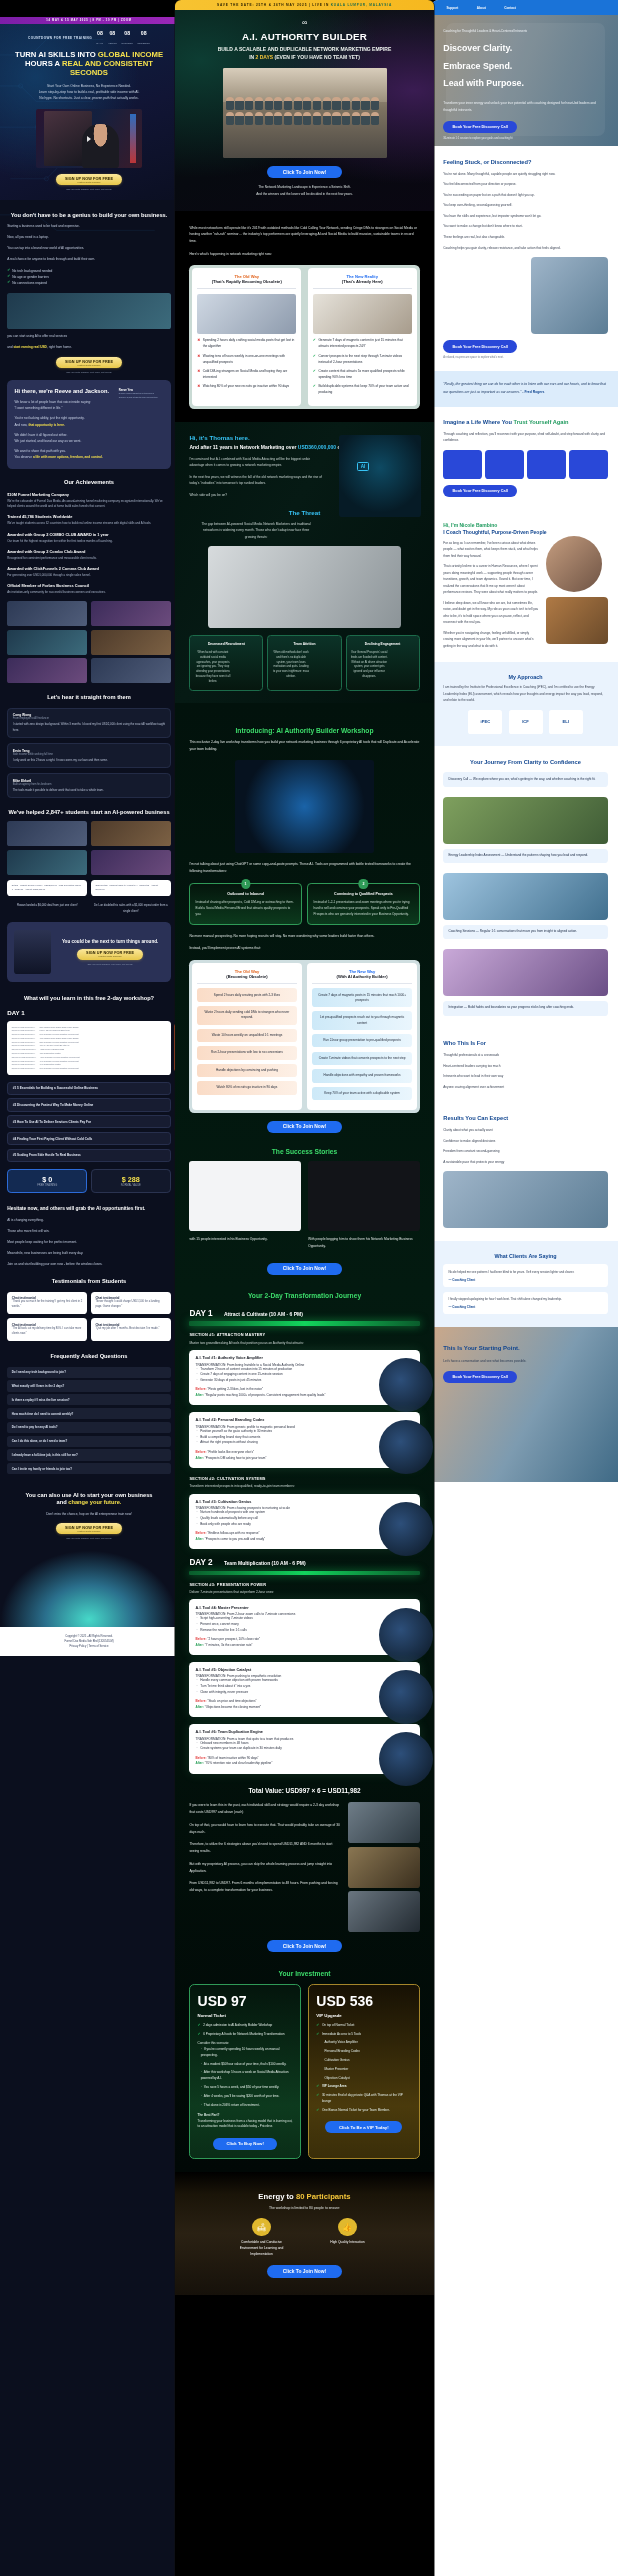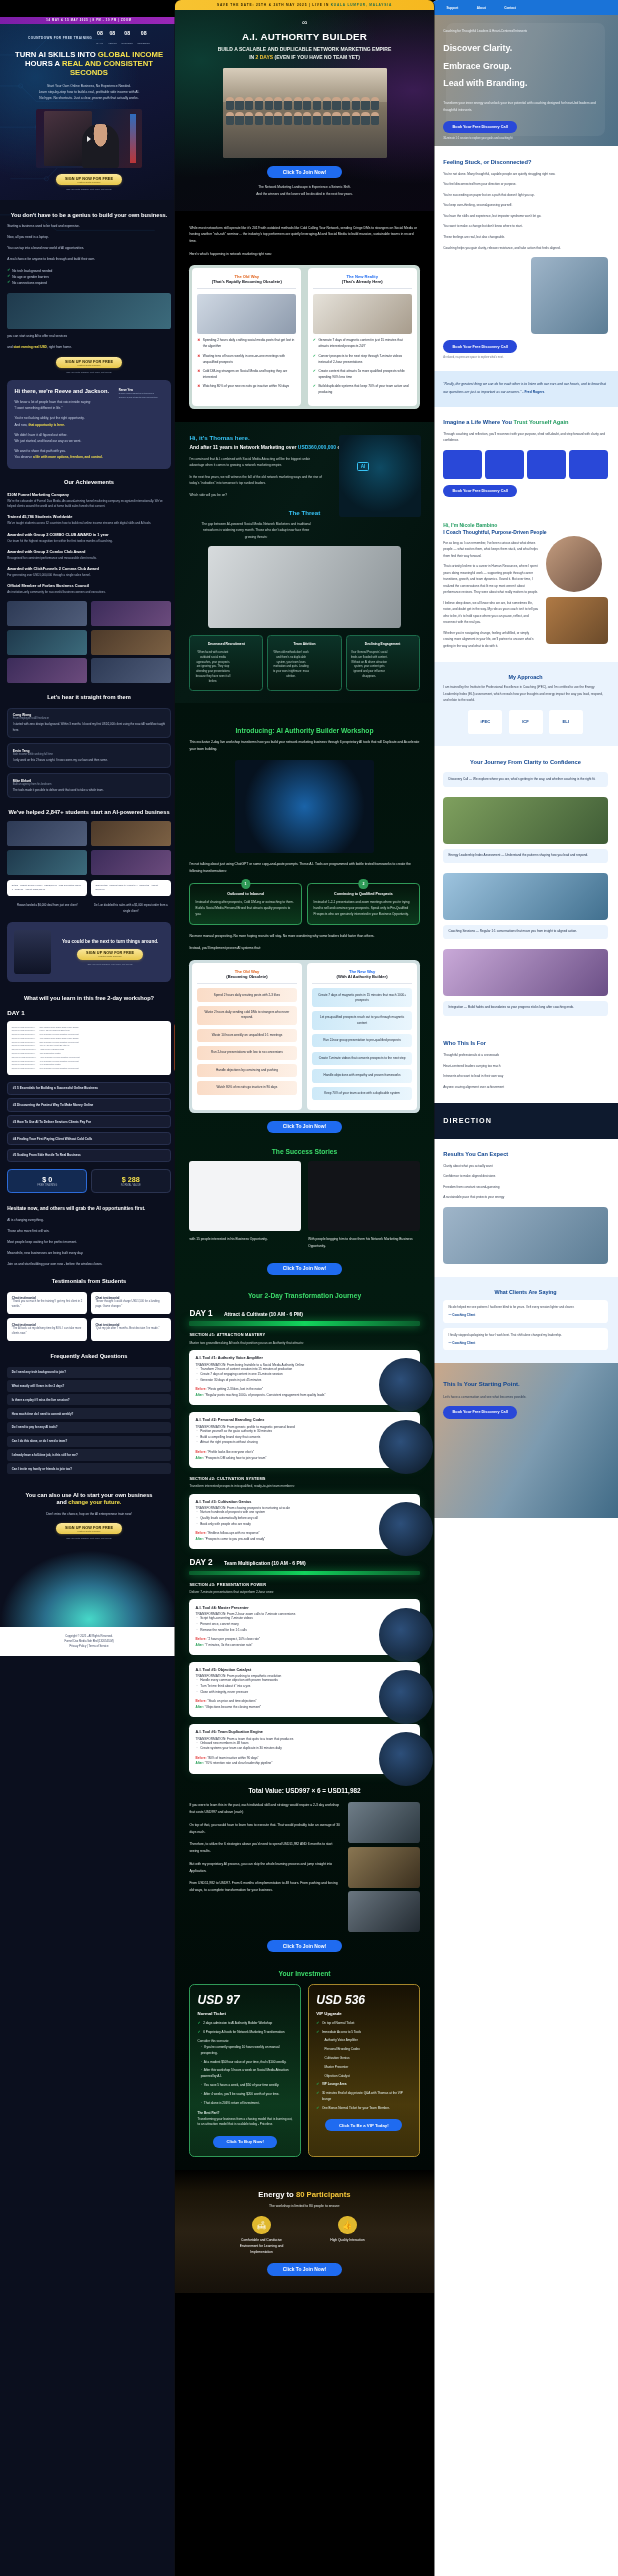--- a/index.html
+++ b/index.html
@@ -183,21 +183,21 @@
   .toolcard li:before{content:"·"; position:absolute; left:-3.6px;}
   .ba { margin-top:3.6px; font-size:3.1px; line-height:1.9; color:#2a3040;}
   .ba .b4 { color:#e23b3b; font-weight:bold;} .ba .af { color:#1f9a4f; font-weight:bold;}
   .toolimg { position:absolute; right:-13.4px; top:8.2px; width:54px; height:54px; border-radius:50%;
     background:radial-gradient(circle at 40% 40%, #2d4f7a, #0b1622); }
   .totalval { text-align:center; color:#fff; font-size:6.4px; font-weight:bold; margin:13.4px 0 8.2px;}
   .invest2 { display:grid; grid-template-columns:1fr 1fr; gap:7.2px; margin-top:7.2px;}
   .icard { border-radius:5.2px; padding:8.2px 7.2px; position:relative; }
   .icard.n { border:0.5px solid #2f9a57; background:linear-gradient(180deg,#04150c,#0d3a1e 70%,#0a2d17);}
   .icard.v { border:0.5px solid #a5862a; background:linear-gradient(180deg,#171104,#4a3a0c 70%,#3a2e09);}
-  .icard .price { color:#fff; font-size:12px; font-weight:bold;font-style:italic;}
+  .icard .price { color:#fff; font-size:14px; font-weight:bold;}
   .icard .tier { color:#fff; font-size:4.3px; font-weight:bold; margin:4.1px 0 4.6px;}
   .icard li { list-style:none; display:flex; gap:2.6px; color:#e3eee8; font-size:3.1px; line-height:1.85;
     margin-bottom:3.1px;}
   .icard ol { margin:1px 0 3.1px 8.2px; color:#dcebe4; font-size:3.1px; line-height:1.9;}
   .icard .scen { color:#d6e4dd; font-size:3.1px; line-height:1.85; margin-top:4.1px;}
   .icard .scen li:before{content:"·"; margin-right:2.1px;}
   .icard .scen li { display:list-item; list-style:none; margin-left:3.1px;}
   .limited { position:relative; padding:19.6px 14.4px 17.5px; text-align:center;
     background:linear-gradient(180deg,#000 0%, #1a1408 18%, #2a2113 50%, #16110a 100%); }
   .limited h3 { color:#fff; font-size:7.7px; font-weight:bold; }
@@ -529,22 +529,22 @@
   <div class="rp-nav">
     <a href="#">Support</a>
     <a href="#">About</a>
     <a href="#">Contact</a>
   </div>
   <div class="rp-hero">
     <div class="ov"></div>
     <h6>Coaching for Thoughtful Leaders &amp; Heart-Centered Introverts</h6>
     <h1>
       <span>Discover Clarity.</span><br>
-      <span>Embrace Group.</span><br>
-      <span>Lead with Branding.</span>
+      <span>Embrace Spend.</span><br>
+      <span>Lead with Purpose.</span>
     </h1>
     <p>Transform your inner energy and unlock your true potential with coaching designed for heart-led leaders and thoughtful introverts.</p>
     <button class="rp-btn">Book Your Free Discovery Call</button>
     <div class="rp-fine">30-minute 1:1 session to explore your goals and coaching fit</div>
   </div>
 
   <div class="rp-sec">
     <h2>Feeling Stuck, or Disconnected?</h2>
     <p>You're not alone. Many thoughtful, capable people are quietly struggling right now.</p>
     <p>You feel disconnected from your direction or purpose.</p>
@@ -616,23 +616,20 @@
   </div>
 
   <div class="rp-sec">
     <h2>Who This Is For</h2>
     <p>Thoughtful professionals at a crossroads</p>
     <p>Heart-centered leaders carrying too much</p>
     <p>Introverts who want to lead in their own way</p>
     <p>Anyone craving alignment over achievement</p>
   </div>
 
-  <div class="rp-dark">
-    <h2>DIRECTION</h2>
-  </div>
 
   <div class="rp-sec">
     <h2>Results You Can Expect</h2>
     <p>Clarity about what you actually want</p>
     <p>Confidence to make aligned decisions</p>
     <p>Freedom from constant second-guessing</p>
     <p>A sustainable pace that protects your energy</p>
     <div class="rp-tile" style="height:57px;margin-top:6.2px"></div>
   </div>
 

